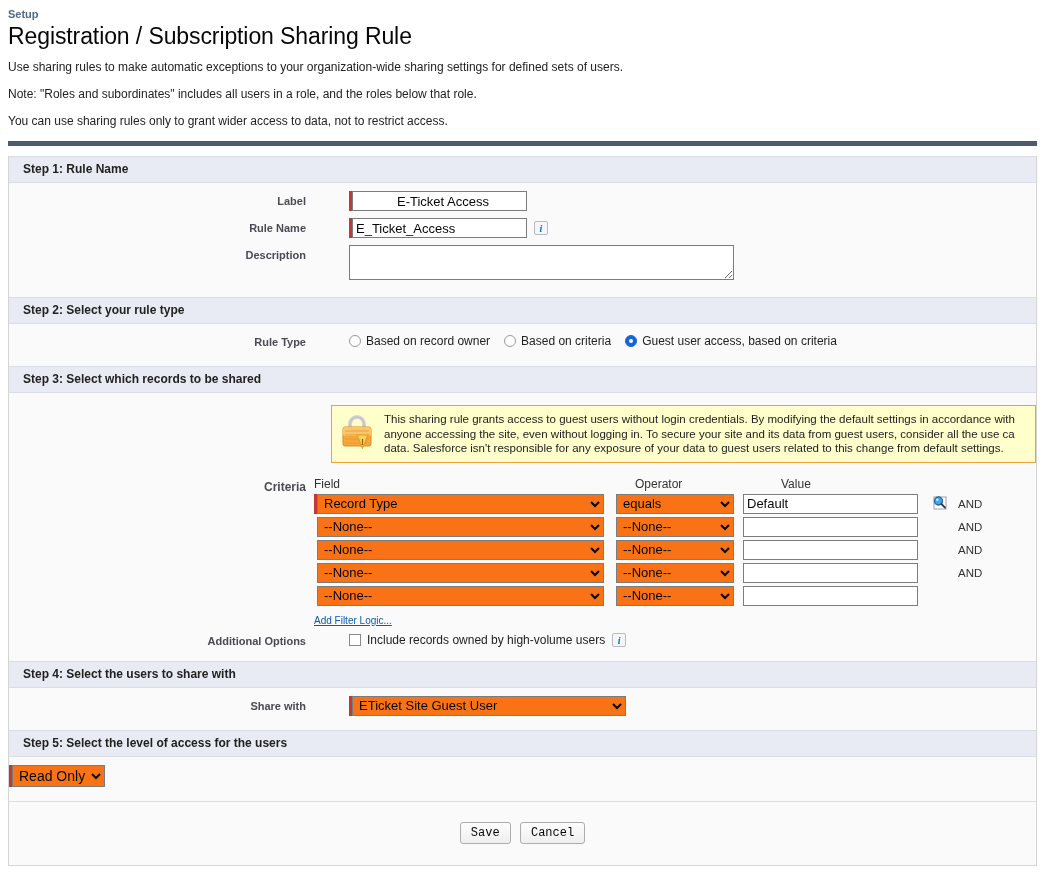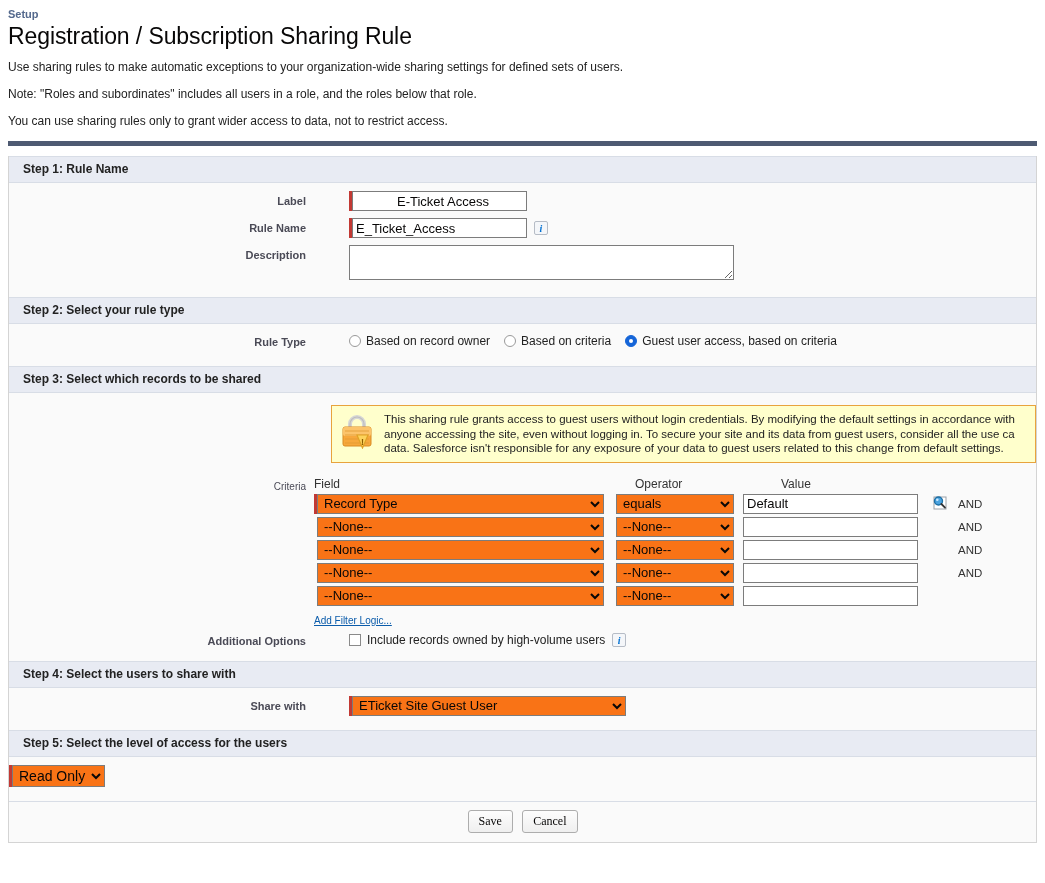--- a/index.html
+++ b/index.html
@@ -124,21 +124,21 @@
   .lock-ico { flex: none; margin: 1px 10px 0 2px; }
   .warn-text {
     font-size: 11.5px; color: #222; line-height: 14.5px;
     white-space: pre-wrap; word-break: normal;
   }
 
   
   .crit-row { display: flex; align-items: flex-start; }
   .crit-label {
     width: 305px; text-align: right; padding-right: 8px;
-    font-size: 10px; font-weight: normal; color: #4a4a56;
+    font-size: 12px; font-weight: bold; color: #4a4a56;
     flex: none; line-height: 20px;
   }
   .crit-table { flex: 1 1 auto; }
   .crit-hdr { display: flex; margin-bottom: 3px; gap: 19px; }
   .ch-field { width: 302px; flex: none; }
   .ch-op { width: 127px; flex: none; }
   .ch-val { width: 180px; flex: none; }
   .ch { font-size: 12px; color: #333; }
 
   .crow { display: flex; align-items: center; margin-bottom: 3px; }
@@ -166,25 +166,25 @@
     background: #fff; flex: none; margin-right: 6px;
   }
   .cb-text { font-size: 12px; color: #222; line-height: 14px; }
 
   
   .btn-bar {
     background: #fafafa; border-top: 1px solid #d8dde6;
     text-align: center; padding: 8px 0 9px 0;
   }
   .btn {
-    font-family: Liberation Serif, serif;
+    font-family: Liberation Mono, monospace;
     font-size: 12px; color: #080707;
     background: linear-gradient(#fdfdfd, #efefef);
     border: 1px solid #adadad; border-radius: 3px;
-    padding: 3px 10px; margin: 0 3px; cursor: pointer;
+    padding: 3px 10px; margin: 12px 3px; cursor: pointer;
   }
 </style>
 </head>
 <body>
 
 <div class="page">
 
   <div class="hdr">
     <div class="setup-label">Setup</div>
     <h1 class="page-title">Registration / Subscription Sharing Rule</h1>

